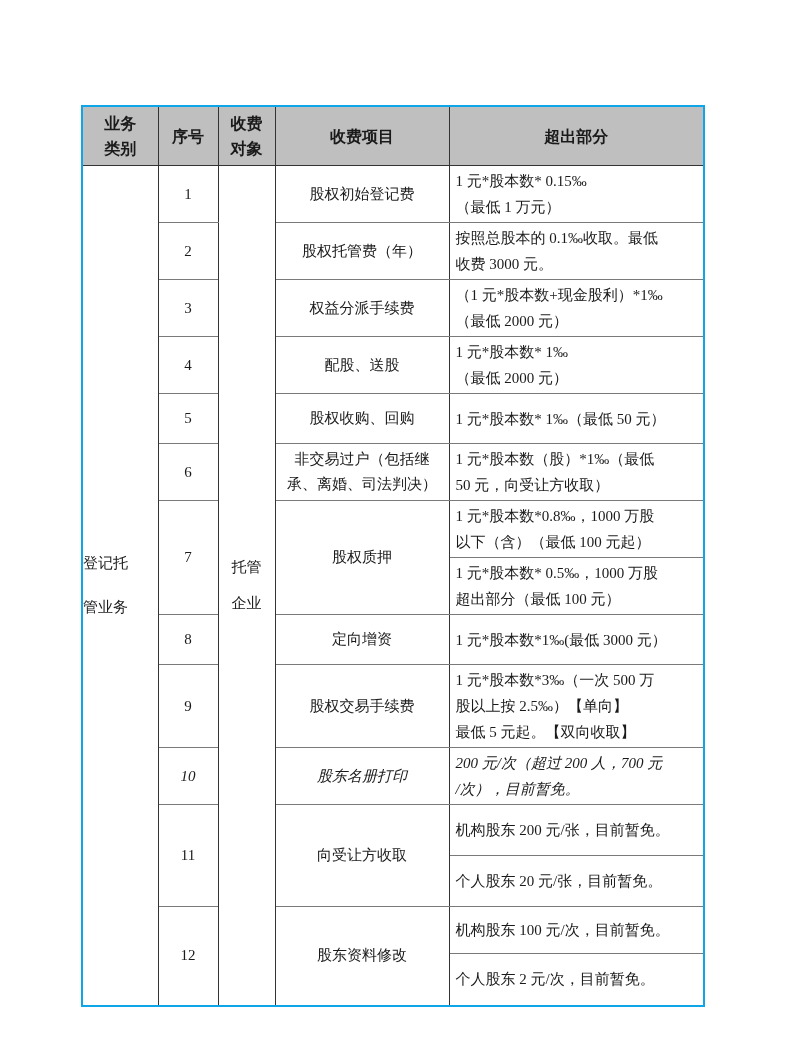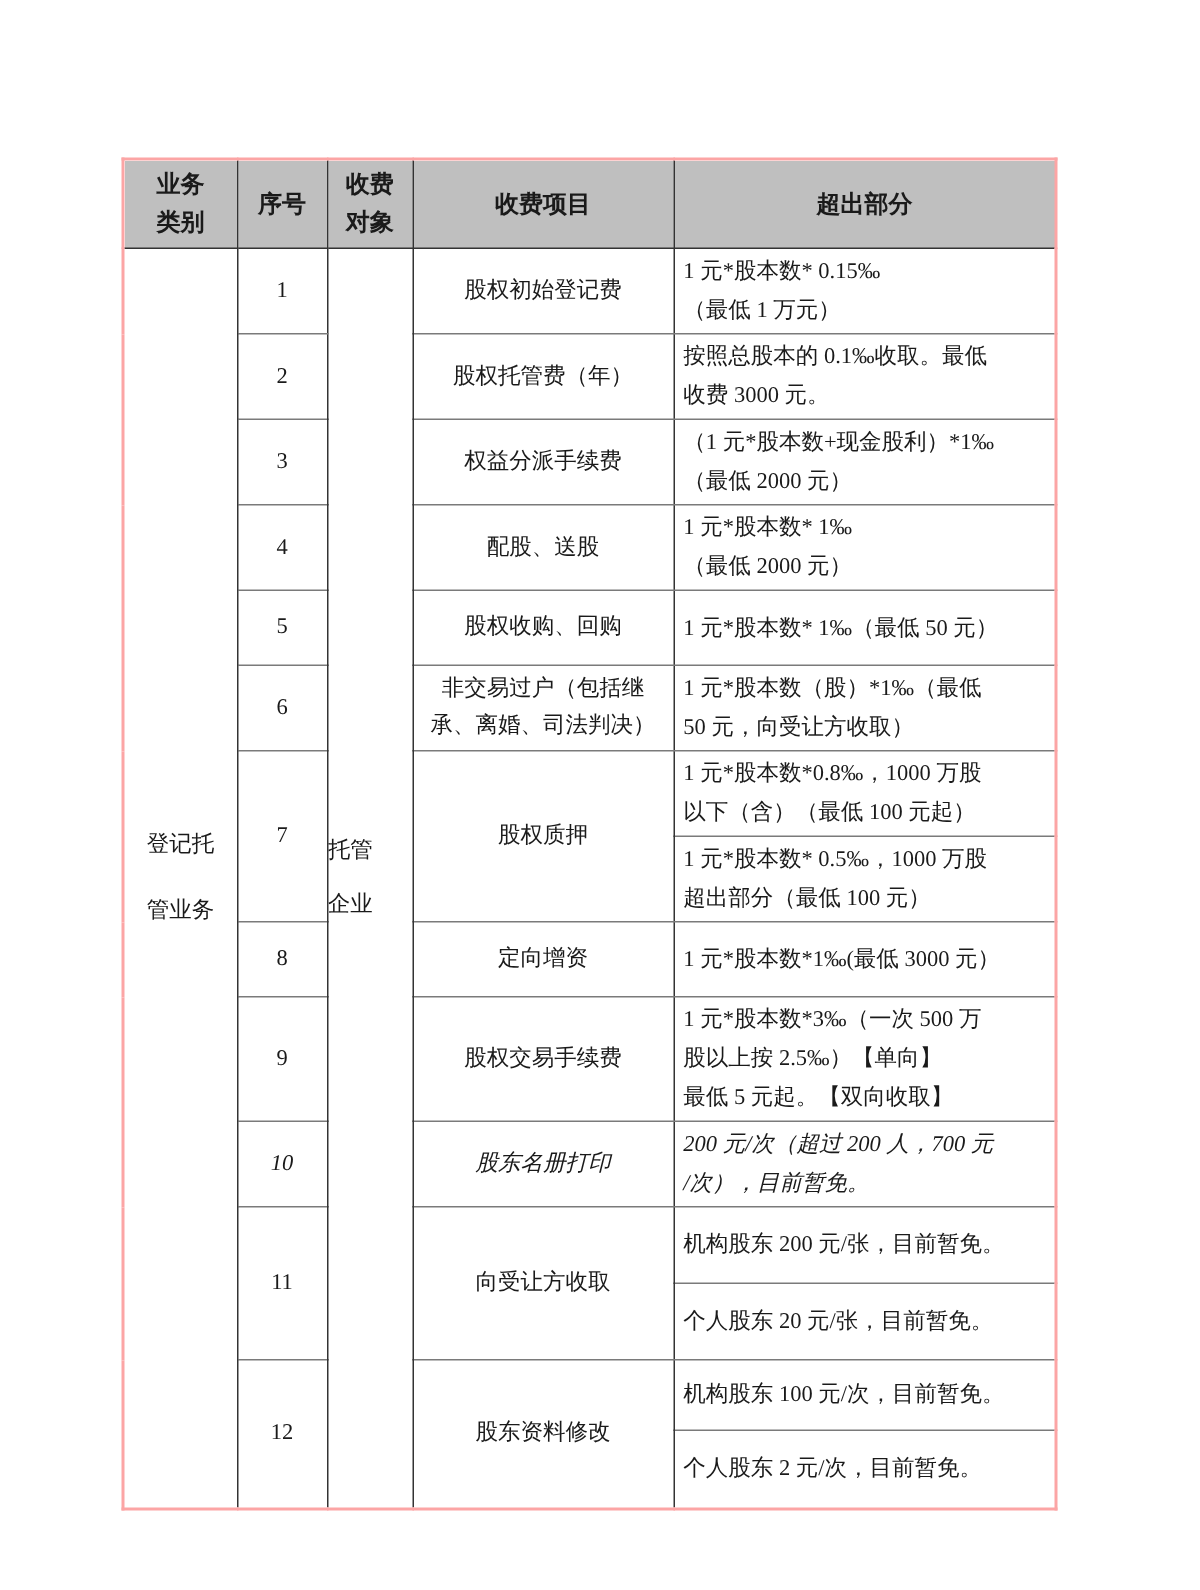--- a/index.html
+++ b/index.html
@@ -8,21 +8,21 @@
     background:#ffffff;
     font-family:"Liberation Serif","DejaVu Serif",serif;
     color:#1a1a1a;
   }
   .page{position:relative;width:800px;height:1060px;background:#ffffff;overflow:hidden;}
   table.fee-table{
     position:absolute;left:81px;top:105px;
     width:622px;
     border-collapse:collapse;
     table-layout:fixed;
-    border:2px solid #fca5a5;
+    border:2px solid #0ea5e9;
   }
   .fee-table col.c-cat{width:76px;}
   .fee-table col.c-seq{width:60px;}
   .fee-table col.c-tgt{width:57px;}
   .fee-table col.c-item{width:174px;}
   .fee-table col.c-std{width:255px;}
   .fee-table th, .fee-table td{
     border-left:1px solid #333333;
     border-right:1px solid #333333;
     border-top:1px solid #7a7a7a;
@@ -40,25 +40,25 @@
     white-space:pre-line;
     border-bottom:1px solid #333333;
     border-top:1px solid #333333;
     height:58px;
   }
   .fee-table td{
     font-size:15px;
     background:#ffffff;
   }
   td.cat{
-    text-align:center;
     white-space:pre-line;
     line-height:44px;
   }
   td.tgt{
+    text-align:center;
     white-space:pre-line;
     line-height:36px;
   }
   td.seq{
     text-align:center;
   }
   td.item{
     text-align:center;
     white-space:pre-line;
     line-height:25px;

